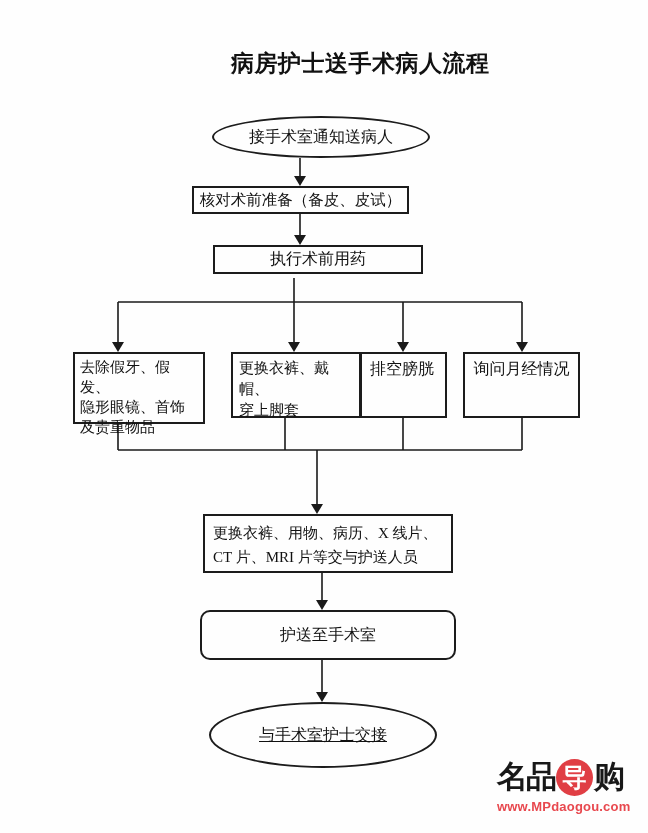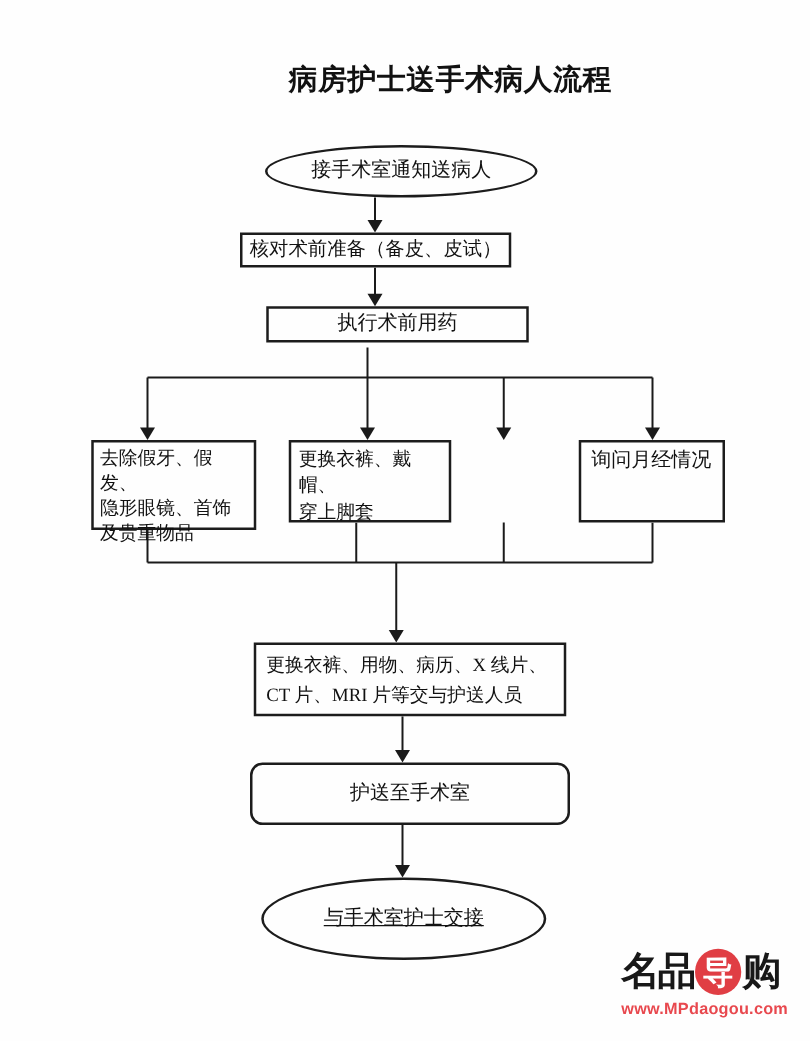--- a/index.html
+++ b/index.html
@@ -20,21 +20,21 @@
   }
   .ellipse { border-radius:50%; display:flex; align-items:center; justify-content:center; }
   .ctr { display:flex; align-items:center; justify-content:center; text-align:center; }
   .tl { white-space:pre-line; text-align:left; }
   .n-start  { left:212px; top:116px; width:218px; height:42px; }
   .n-step1  { left:192px; top:186px; width:217px; height:28px; font-size:15.5px; }
   .n-step2  { left:213px; top:245px; width:210px; height:29px; }
   .n-b1 { left:73px;  top:352px; width:132px; height:72px; font-size:15px; line-height:20px; padding:3px 5px; }
   .n-b2 { left:231px; top:352px; width:130px; height:66px; font-size:15px; line-height:21px; padding:4px 6px; }
   .n-b3 { left:360px; top:352px; width:87px;  height:66px; padding:5px 8px; }
-  .n-b4 { left:463px; top:352px; width:117px; height:66px; padding:5px 8px; }
+  .n-b4 { left:463px; top:352px; width:117px; height:66px; padding:5px 8px;text-align:center; }
   .n-step3 { left:203px; top:514px; width:250px; height:59px; font-size:15px; line-height:24px; padding:5px 8px; }
   .n-step4 { left:200px; top:610px; width:256px; height:50px;border-radius:10px; }
   .n-end   { left:209px; top:702px; width:228px; height:66px;text-decoration:underline; }
   .watermark { position:absolute; left:497px; top:756px; }
   .logo-row { display:flex; align-items:center; font-family:"Liberation Sans", sans-serif; }
   .logo-black { font-size:31px; font-weight:900; letter-spacing:-2px; color:#181818; }
   .logo-circle {
     width:37px; height:37px; border-radius:50%; background:#e03e44;
     color:#ffffff; font-size:25px; font-weight:900;
     display:flex; align-items:center; justify-content:center; margin:0 1px;
@@ -90,20 +90,21 @@
 
   <div class="node ellipse n-start">接手术室通知送病人</div>
   <div class="node ctr n-step1">核对术前准备（备皮、皮试）</div>
   <div class="node ctr n-step2">执行术前用药</div>
 
   <div class="node tl n-b1">去除假牙、假发、
 隐形眼镜、首饰
 及贵重物品</div>
   <div class="node tl n-b2">更换衣裤、戴帽、
 穿上脚套</div>
+  <div class="node tl n-b3">排空膀胱</div>
   <div class="node tl n-b4">询问月经情况</div>
 
   <div class="node tl n-step3">更换衣裤、用物、病历、X 线片、
 CT 片、MRI 片等交与护送人员</div>
   <div class="node ctr n-step4">护送至手术室</div>
   <div class="node ellipse n-end">与手术室护士交接</div>
 
   <div class="watermark">
     <div class="logo-row">
       <span class="logo-black">名品</span>

